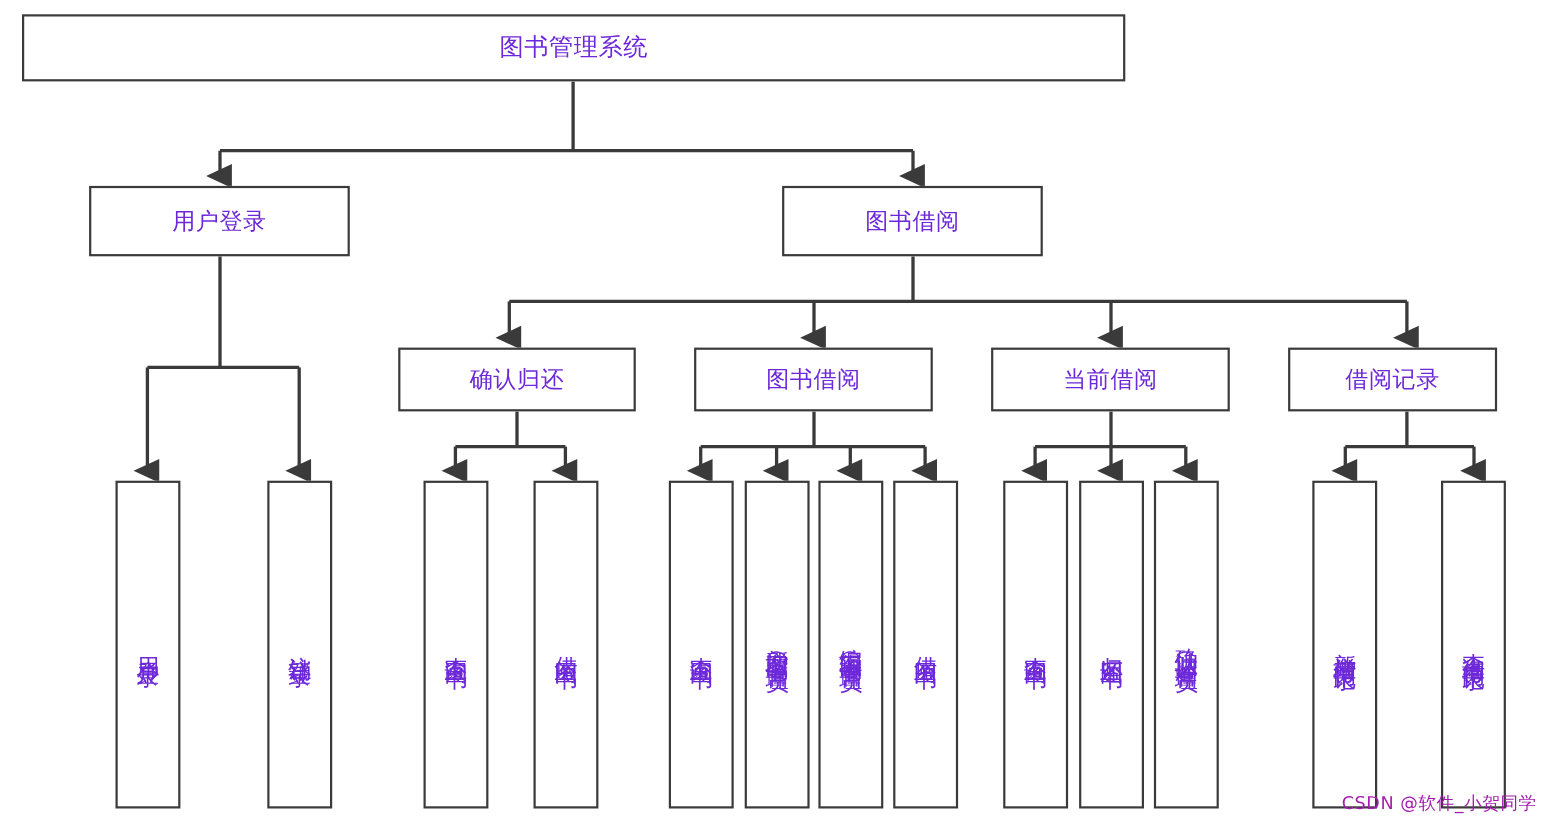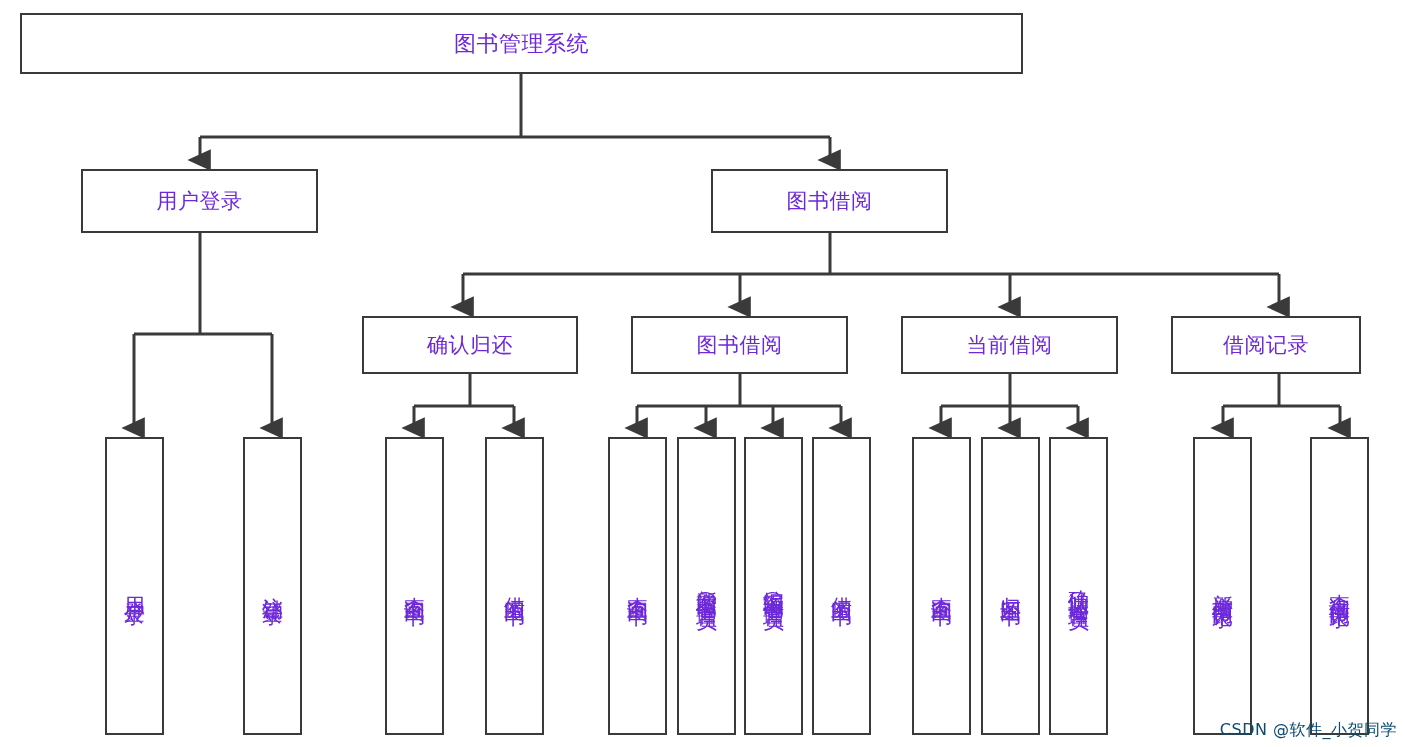--- a/index.html
+++ b/index.html
@@ -62,21 +62,21 @@
     line-height: 1.05;
     letter-spacing: 3px;
     white-space: normal;
     max-height: 100%;
   }
   #watermark {
     position: absolute;
     right: 8px;
     bottom: 6px;
     font-size: 16px;
-    color: #0c4a6e;
+    color: #a21caf;
     letter-spacing: 0.5px;
     white-space: nowrap;
     user-select: none;
   }
 </style>
 </head>
 <body>
 
 <div id="diagram-canvas">
 

